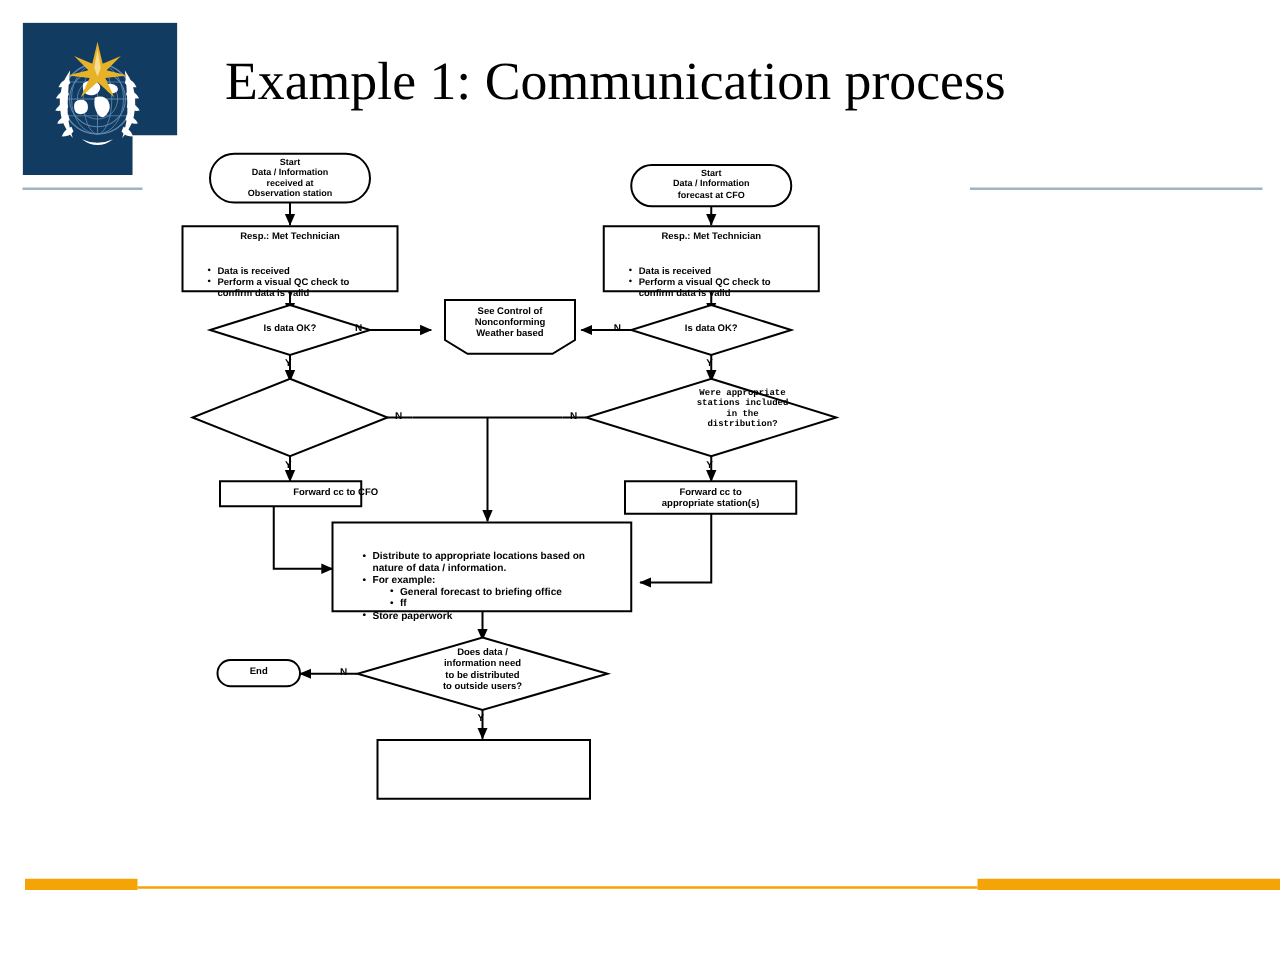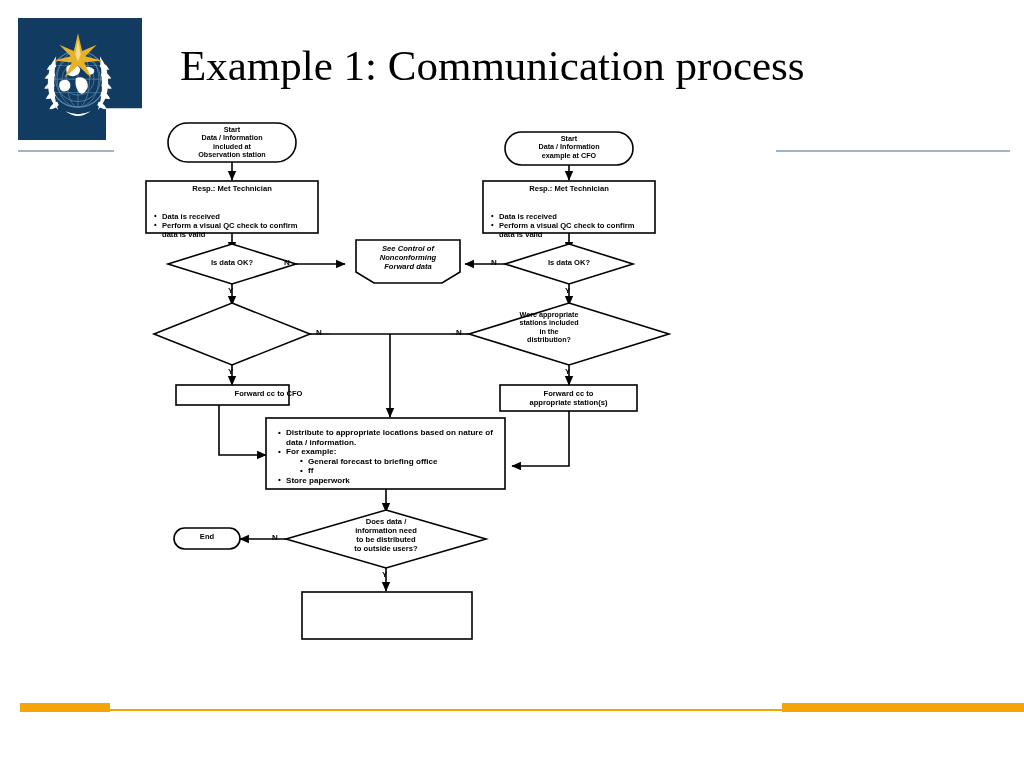--- a/index.html
+++ b/index.html
@@ -99,21 +99,21 @@
     text-align: center;
     line-height: 1.18;
   }
   .node-text.left-align { text-align: left; }
 
   .t7  { font-size: 7.2px; }
   .t75 { font-size: 7.6px; }
   .t8  { font-size: 8.1px; }
 
   .bullet-list {
-    margin: 4px;
+    margin: 16px;
     padding: 0;
     list-style: none;
   }
   .bullet-list li {
     position: relative;
     padding-left: 8px;
     margin-bottom: 0px;
     text-align: left;
   }
   .bullet-list li:before {
@@ -261,69 +261,69 @@
         <path d="M386,568 L386,591" marker-end="url(#arrow)"></path>
 
         <rect x="302" y="592" width="170" height="47" fill="#fff"></rect>
       </g>
     </svg>
   </div>
 
   <div class="node-text t7" style="left:168px; top:126px; width:128px;">
     <div>Start</div>
     <div>Data / Information</div>
-    <div>included at</div>
+    <div>received at</div>
     <div>Observation station</div>
   </div>
 
   <div class="node-text t75" style="left:150px; top:185px; width:164px;">
     <div class="resp-head">Resp.: Met Technician</div>
     <ul class="bullet-list">
       <li>Data is received</li>
       <li>Perform a visual QC check to confirm data is valid</li>
     </ul>
   </div>
 
   <div class="node-text t75" style="left:180px; top:259px; width:104px;">Is data OK?</div>
 
 
   <div class="node-text t75" style="left:176px; top:390px; width:113px;margin-left:36px;">Forward cc to CFO</div>
 
   <div class="node-text t7" style="left:505px; top:135px; width:128px;">
     <div>Start</div>
     <div>Data / Information</div>
-    <div>example at CFO</div>
+    <div>forecast at CFO</div>
   </div>
 
   <div class="node-text t75" style="left:487px; top:185px; width:164px;">
     <div class="resp-head">Resp.: Met Technician</div>
     <ul class="bullet-list">
       <li>Data is received</li>
       <li>Perform a visual QC check to confirm data is valid</li>
     </ul>
   </div>
 
   <div class="node-text t75" style="left:517px; top:259px; width:104px;">Is data OK?</div>
 
-  <div class="node-text t7" style="left:493px; top:311px; width:112px;">
+  <div class="node-text t7" style="left:538px; top:311px; width:112px;font-family:Liberation Mono, monospace;">
     <div>Were appropriate</div>
     <div>stations included</div>
     <div>in the</div>
     <div>distribution?</div>
   </div>
 
   <div class="node-text t75" style="left:500px; top:390px; width:137px;">
     <div>Forward cc to</div>
     <div>appropriate station(s)</div>
   </div>
 
-  <div class="node-text t75" style="left:356px; top:245px; width:104px;font-style:italic;">
+  <div class="node-text t75" style="left:356px; top:245px; width:104px;">
     <div>See Control of</div>
     <div>Nonconforming</div>
-    <div>Forward data</div>
+    <div>Weather based</div>
   </div>
 
   <div class="node-text t75" style="left:330px; top:518px; width:112px;">
     <div>Does data /</div>
     <div>information need</div>
     <div>to be distributed</div>
     <div>to outside users?</div>
   </div>
 
   <div class="node-text t8 left-align" style="left:274px; top:424px; width:226px;">

